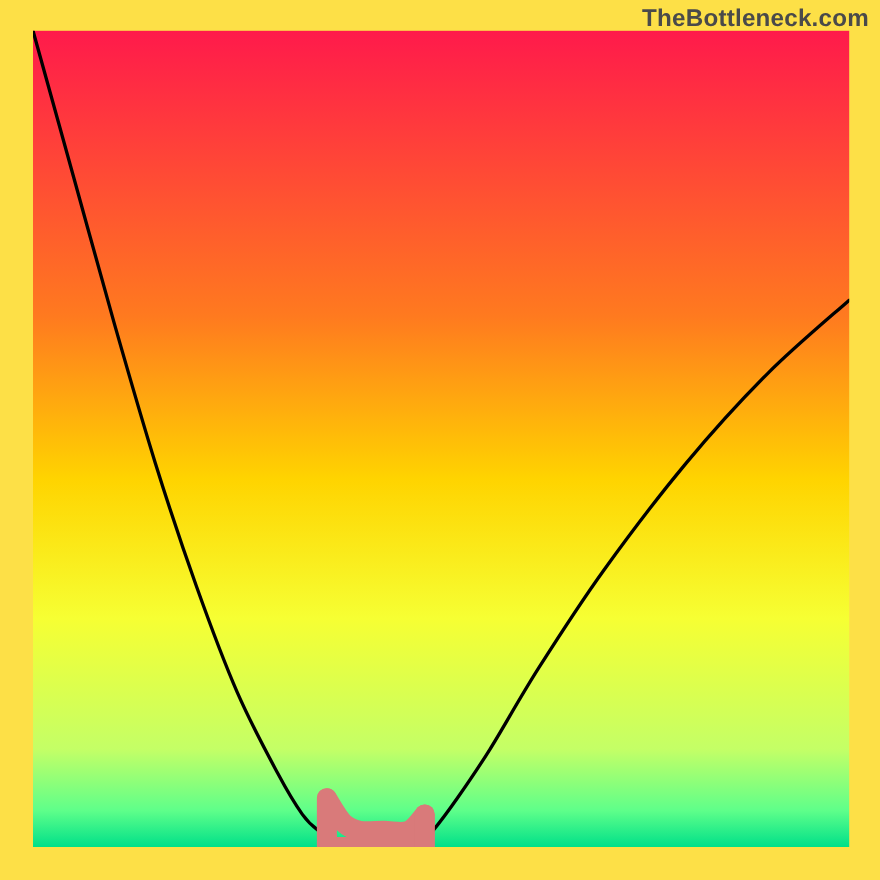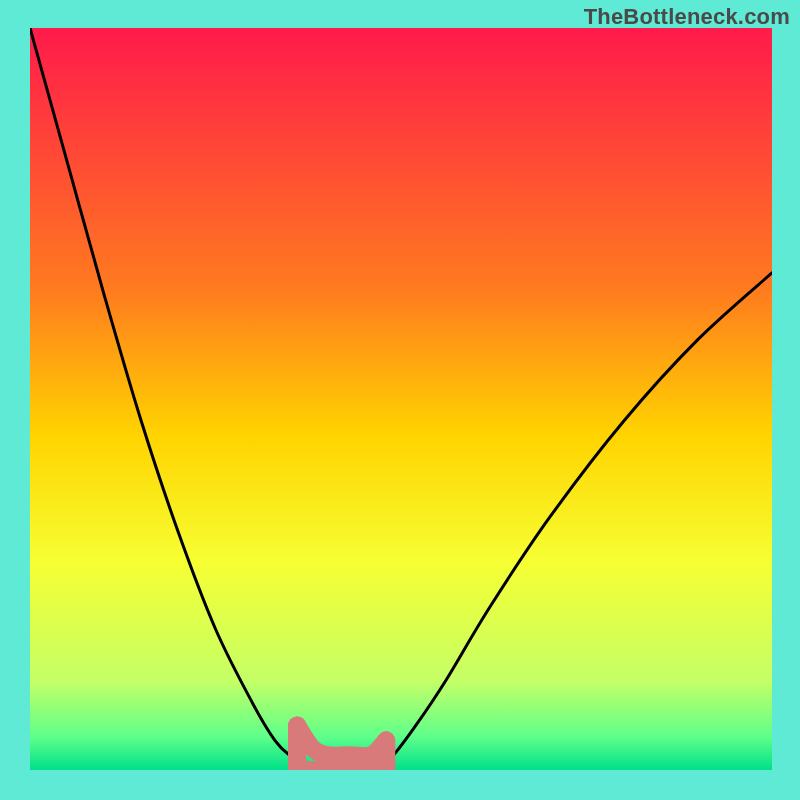--- a/index.html
+++ b/index.html
@@ -8,21 +8,21 @@
     width: 800px;
     height: 800px;
     overflow: hidden;
     font-family: Arial, Helvetica, sans-serif;
     background: #000;
   }
   .frame {
     position: relative;
     width: 800px;
     height: 800px;
-    background: #5eead4;
+    background: #fde047;
   }
   .watermark {
     position: absolute;
     top: 4px;
     right: 10px;
     color: #4a4a4a;
     font-size: 22px;
     font-weight: 600;
     letter-spacing: 0.2px;
     z-index: 20;

